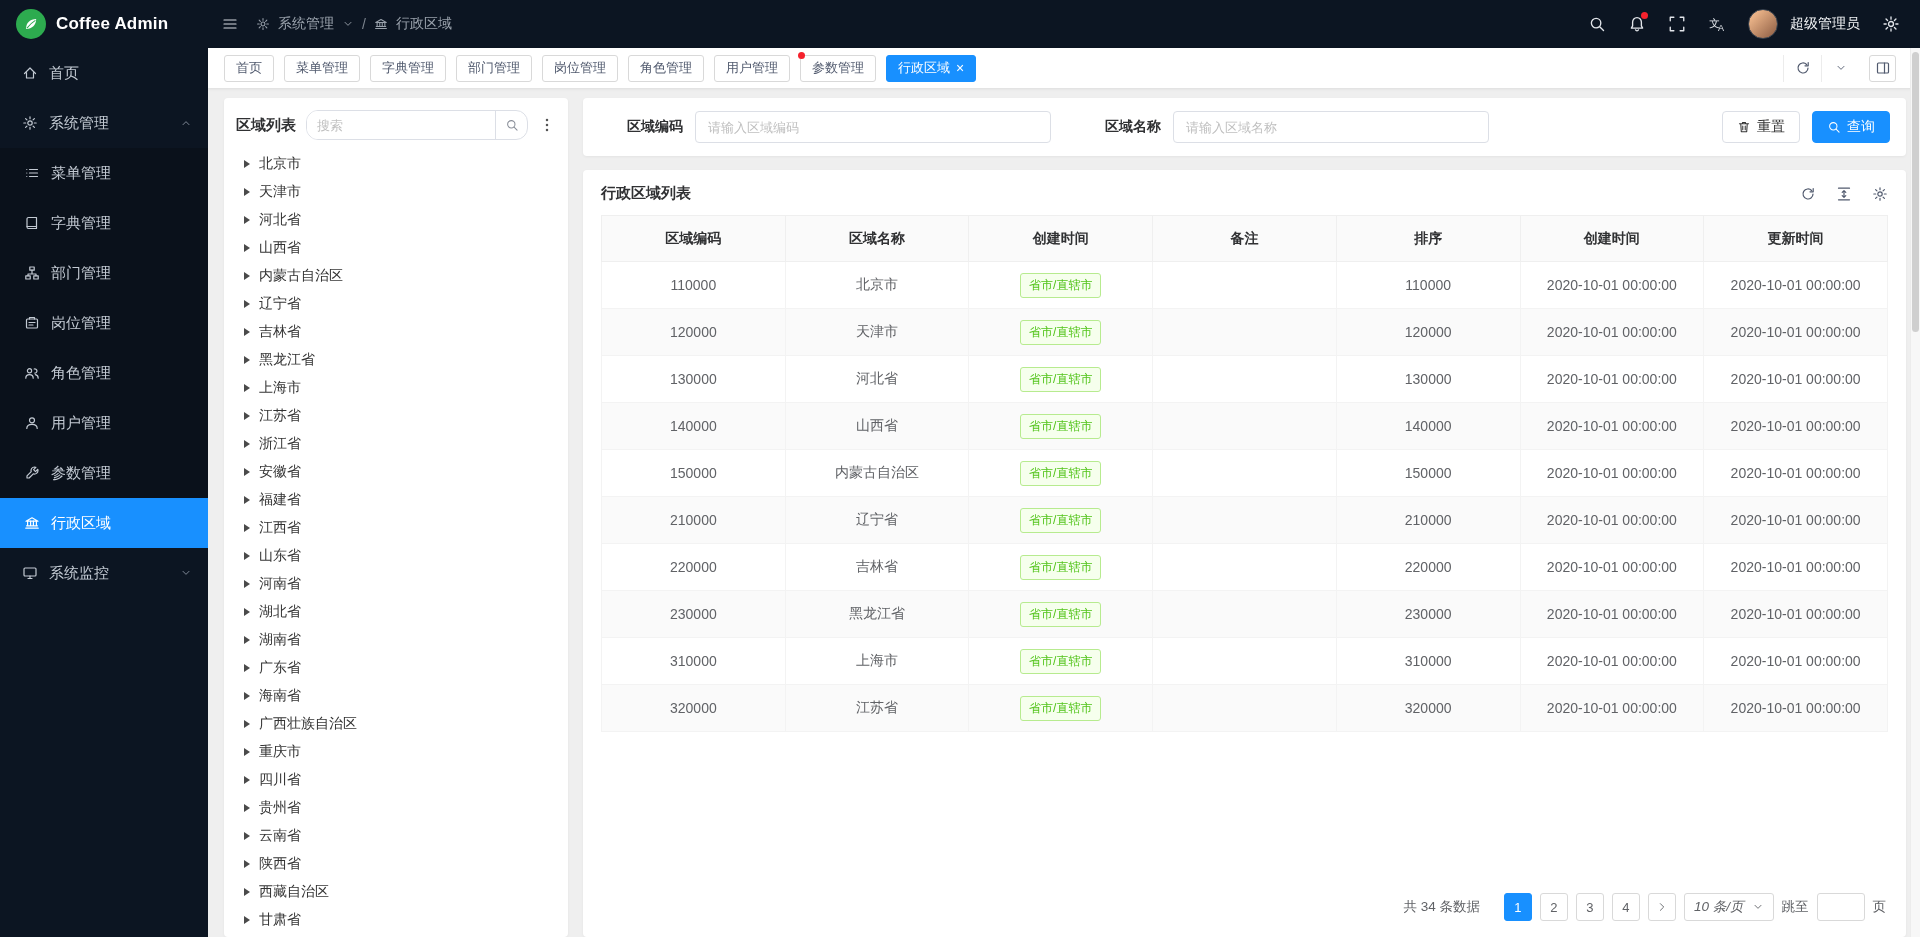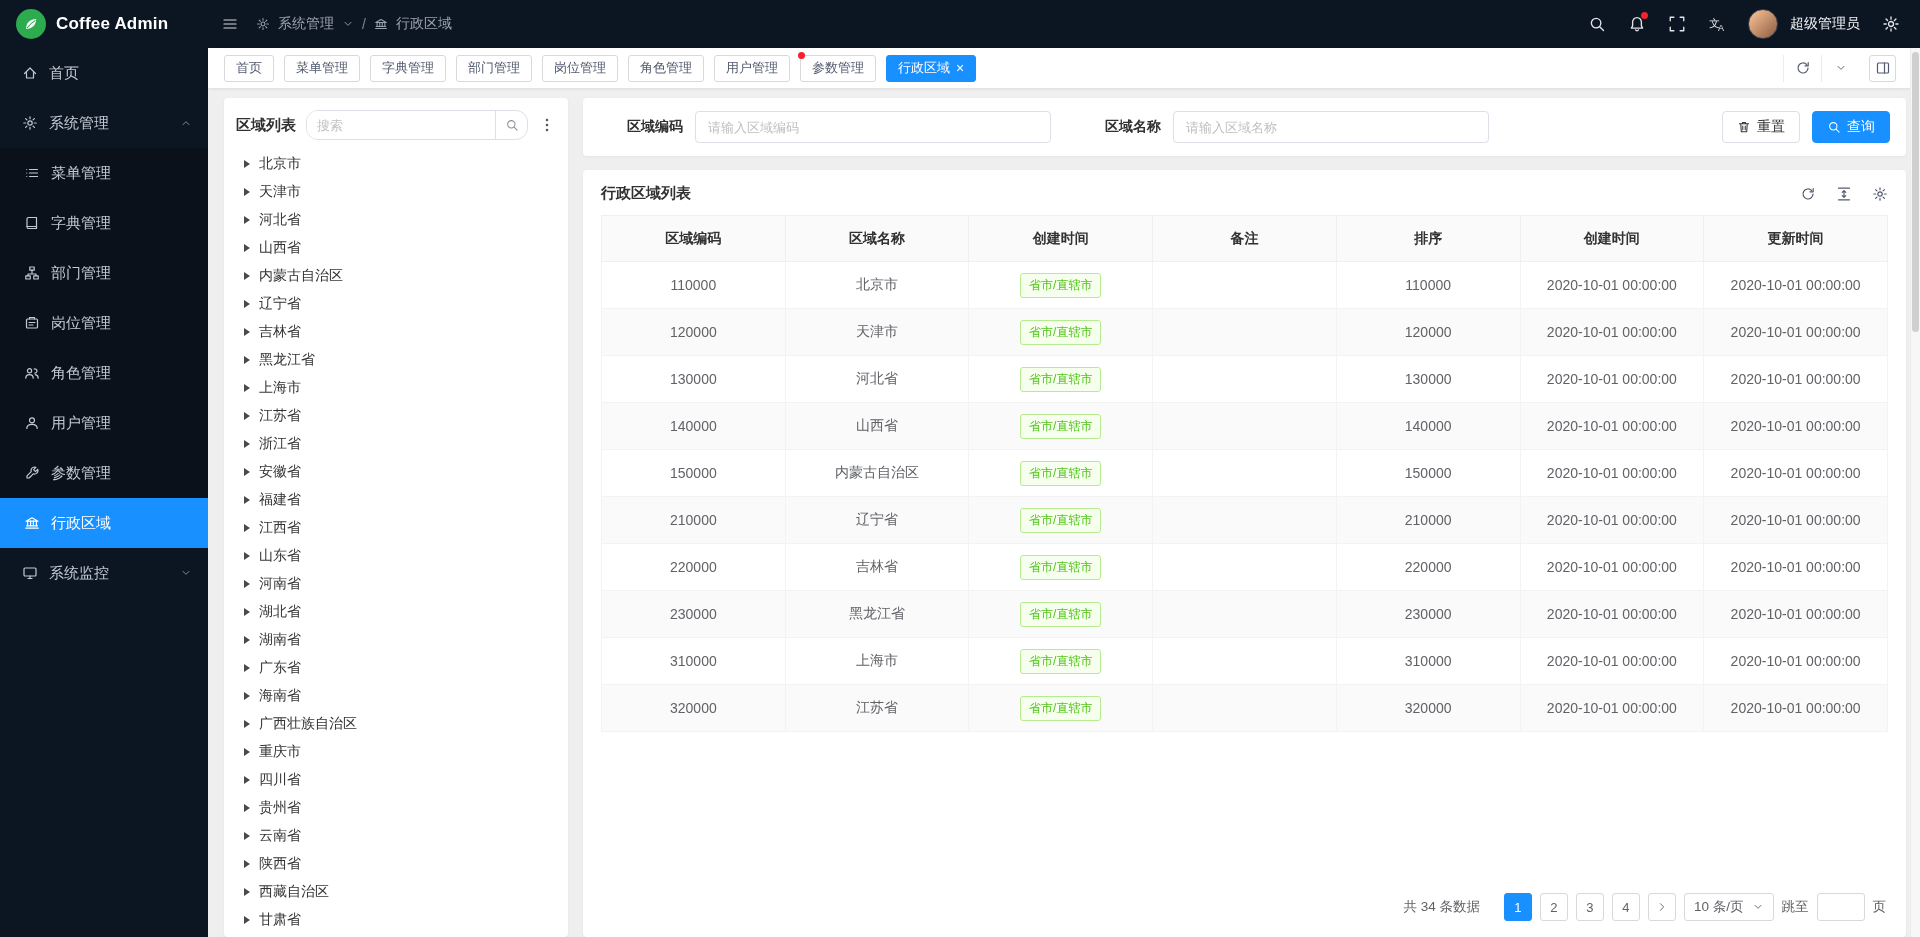--- a/index.html
+++ b/index.html
@@ -90,21 +90,21 @@
   th { background:#fafafa; height:46px; font-size:14px; color:#303133; font-weight:600; border:1px solid #efefef; text-align:center; }
   td { height:47px; text-align:center; font-size:14px; color:#606266; border:1px solid #f3f3f3; }
   tbody tr:nth-child(even) { background:#fafafa; }
   .badge { display:inline-block; padding:3px 8px; font-size:12px; color:#52c41a; background:#f6ffed; border:1px solid #b7eb8f; border-radius:3px; }
 
   .pagination { margin-top:auto; display:flex; align-items:center; justify-content:flex-end; gap:8px; padding:12px 2px 2px; color:#606266; font-size:13.5px; }
   .page-total { margin-right:16px; }
   .page-buttons { display:flex; gap:8px; }
   .page-btn { min-width:28px; height:28px; border:1px solid #d9d9d9; border-radius:3px; display:inline-flex; align-items:center; justify-content:center; background:#fff; color:#606266; font-size:13px; cursor:pointer; }
   .page-btn.active { background:#1890ff; border-color:#1890ff; color:#fff; }
-  .page-size-select { border:1px solid #d9d9d9; border-radius:3px; height:28px; display:flex; align-items:center; padding:0 9px; gap:8px; cursor:pointer; background:#fff; }
+  .page-size-select { border:1px solid #d9d9d9; border-radius:3px; height:28px; display:flex; align-items:center; padding:0 9px; gap:8px; cursor:pointer; background:#fff;font-style:italic; }
   .jump-input { width:48px; height:28px; border:1px solid #d9d9d9; border-radius:3px; outline:none; padding:0 6px; font-size:13px; color:#333; }
 
   .page-scrollbar { position:fixed; right:0; top:48px; bottom:0; width:10px; background:#f7f7f7; border-left:1px solid #ececec; z-index:9; }
   .page-scrollbar .thumb { position:absolute; top:4px; right:1px; width:7px; height:280px; background:#cfcfcf; border-radius:4px; }
 </style>
 </head>
 <body>
 
 <div class="app">
 

